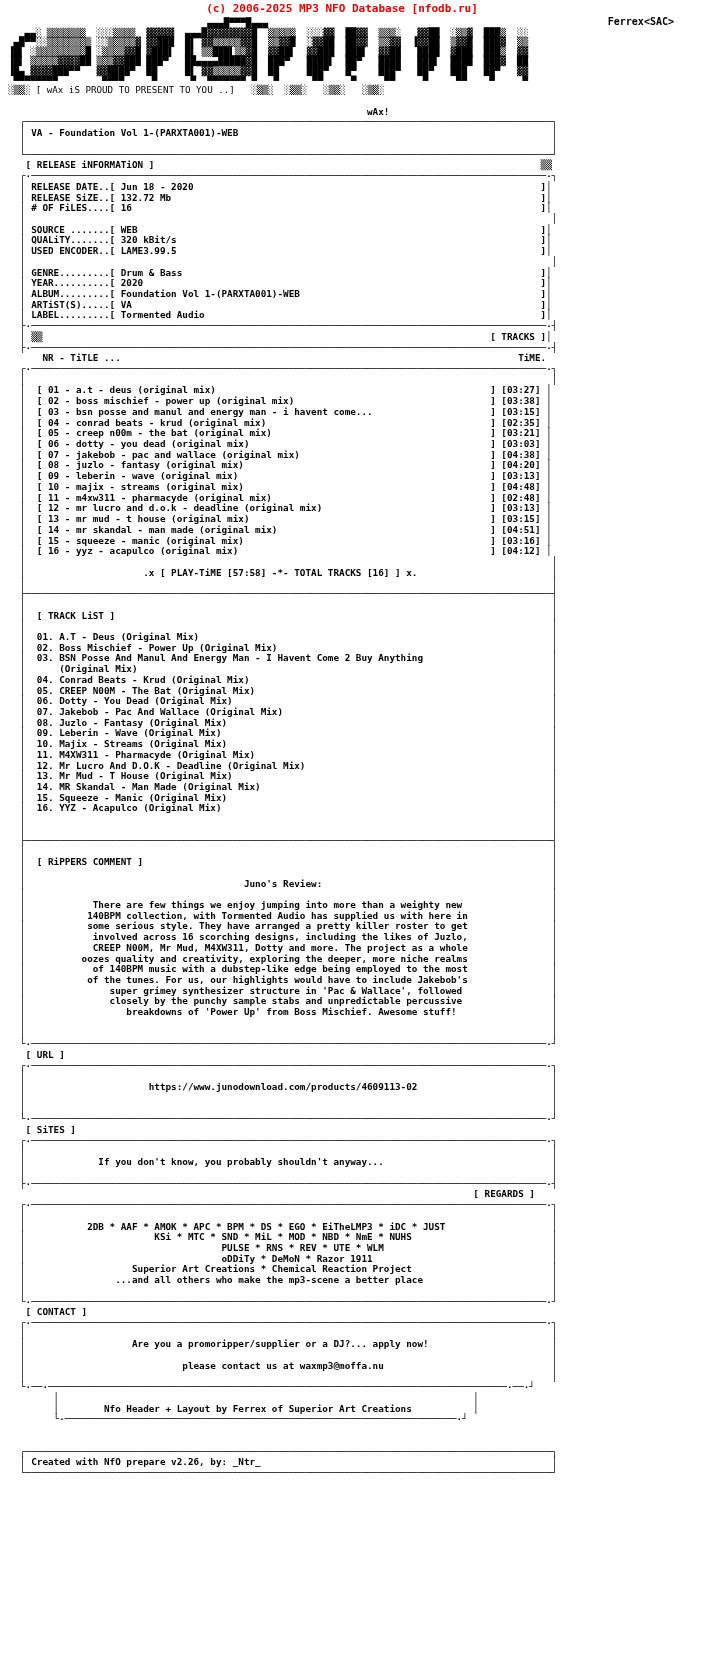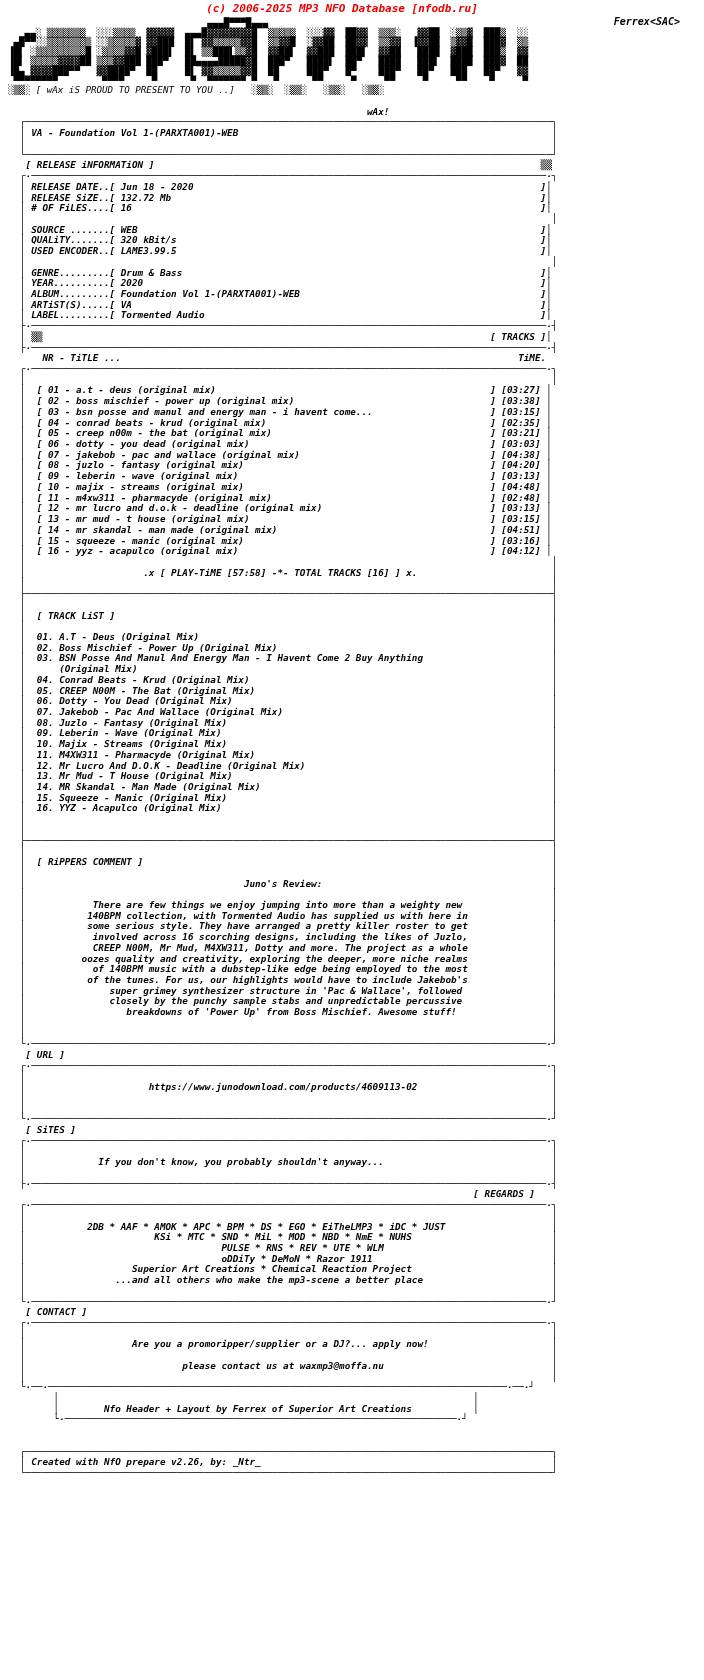--- a/index.html
+++ b/index.html
@@ -10,21 +10,20 @@
   body {
     width: 704px;
     height: 1680px;
     overflow: hidden;
     font-family: "DejaVu Sans Mono", "Liberation Mono", monospace;
   }
   #nfo {
     position: relative;
     width: 684px;
     height: 1680px;
-    font-style: italic;
   }
   .banner {
     text-align: center;
     color: #ee0000;
     font-family: "DejaVu Sans Mono", "Liberation Mono", monospace;
     font-size: 11px;
     font-weight: bold;
     line-height: 14px;
     height: 16px;
     padding-top: 2px;
@@ -47,21 +46,21 @@
     font-family: "DejaVu Sans Mono", "Liberation Mono", monospace;
     font-size: 9.3px;
     line-height: 10.72px;
     letter-spacing: 0px;
     color: #000000;
     white-space: pre;
     font-weight: bold;
   }
   .credit {
     position: absolute;
-    right: 4px;
+    right: 10px;
     top: 16px;
     font-family: "DejaVu Sans Mono", "Liberation Mono", monospace;
     font-size: 10px;
     line-height: 12px;
     font-weight: bold;
     color: #000000;
     text-align: right;
   }
 </style>
 </head>

